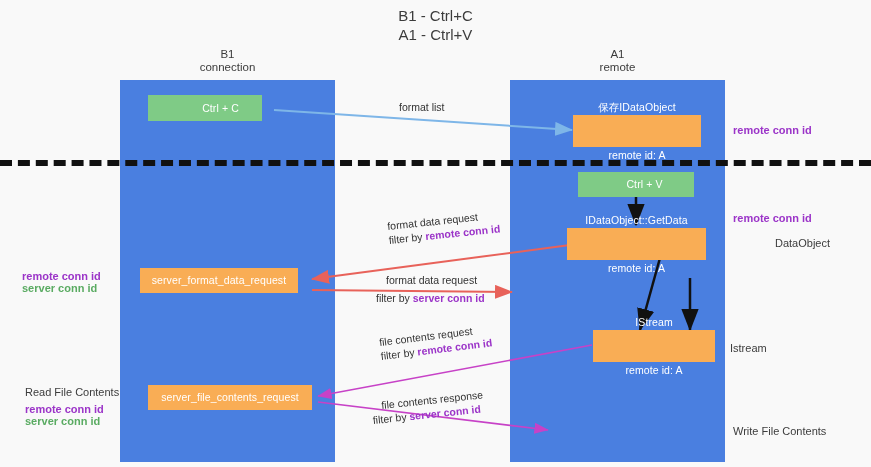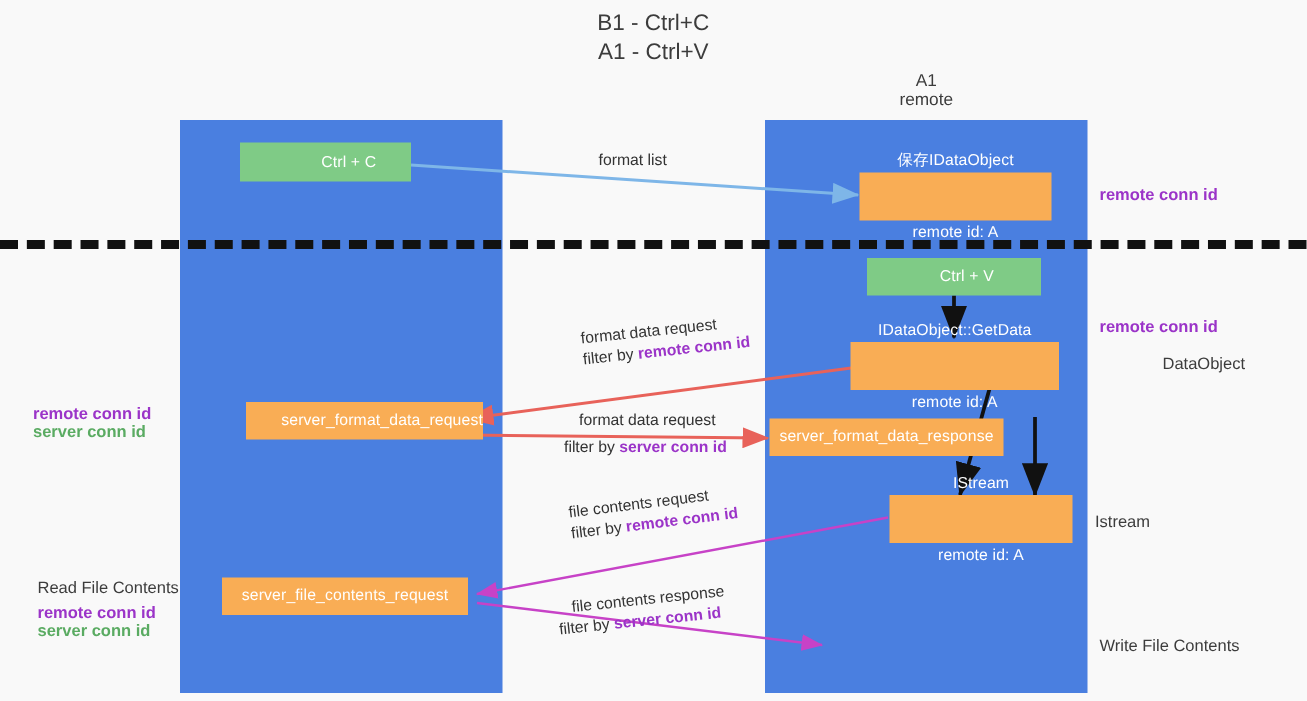--- a/index.html
+++ b/index.html
@@ -72,20 +72,22 @@
 <body>
 
 <div id="stage">
 
   <div class="abs title">B1 - Ctrl+C
 A1 - Ctrl+V</div>
 
   <div class="abs lane" style="left:120px;top:80px;width:215px;height:382px;"></div>
   <div class="abs lane" style="left:510px;top:80px;width:215px;height:382px;"></div>
 
+  <div class="abs colhdr" style="left:120px;top:48px;width:215px;">B1
+connection</div>
   <div class="abs colhdr" style="left:510px;top:48px;width:215px;">A1
 remote</div>
 
   <svg class="arrows">
     <defs>
       <marker id="ah-blue" markerWidth="9" markerHeight="7" refX="8.5" refY="3.5" orient="auto">
         <polygon points="0 0, 9 3.5, 0 7" fill="#7eb6e8"></polygon>
       </marker>
       <marker id="ah-red" markerWidth="9" markerHeight="7" refX="8.5" refY="3.5" orient="auto">
         <polygon points="0 0, 9 3.5, 0 7" fill="#e8625a"></polygon>
@@ -110,45 +112,42 @@
 
     <line x1="690" y1="278" x2="690" y2="330" stroke="#111" stroke-width="2.5" marker-end="url(#ah-black)"></line>
 
     <line x1="592" y1="345" x2="318" y2="396" stroke="#c742c7" stroke-width="1.6" marker-end="url(#ah-purple)"></line>
 
     <line x1="318" y1="402" x2="548" y2="430" stroke="#c742c7" stroke-width="1.6" marker-end="url(#ah-purple)"></line>
   </svg>
 
   <div class="abs divider"></div>
 
-  <div class="abs box green" style="left:160px;top:95px;width:114px;height:26px;padding-left:31px;">
+  <div class="abs box green" style="left:148px;top:95px;width:114px;height:26px;padding-left:31px;">
     <span>Ctrl + C</span>
   </div>
 
   <div class="abs box orange" style="left:573px;top:115px;width:128px;height:32px;">
     <span>保存IDataObject</span>
     <span class="l2">remote id: A</span>
   </div>
 
   <div class="abs box green" style="left:578px;top:172px;width:116px;height:25px;padding-left:17px;">
     <span>Ctrl + V</span>
   </div>
 
   <div class="abs box orange" style="left:567px;top:228px;width:139px;height:32px;">
     <span>IDataObject::GetData</span>
     <span class="l2">remote id: A</span>
   </div>
 
-  <div class="abs box orange" style="left:164px;top:268px;width:158px;height:25px;align-items:flex-end;">
+  <div class="abs box orange" style="left:140px;top:268px;width:158px;height:25px;">
     <span>server_format_data_request</span>
   </div>
 
-  <div class="abs box orange" style="left:513px;top:279px;width:156px;height:25px;">
-    <span>server_format_data_response</span>
-  </div>
 
   <div class="abs box orange" style="left:593px;top:330px;width:122px;height:32px;">
     <span>IStream</span>
     <span class="l2">remote id: A</span>
   </div>
 
   <div class="abs box orange" style="left:148px;top:385px;width:164px;height:25px;">
     <span>server_file_contents_request</span>
   </div>
 

